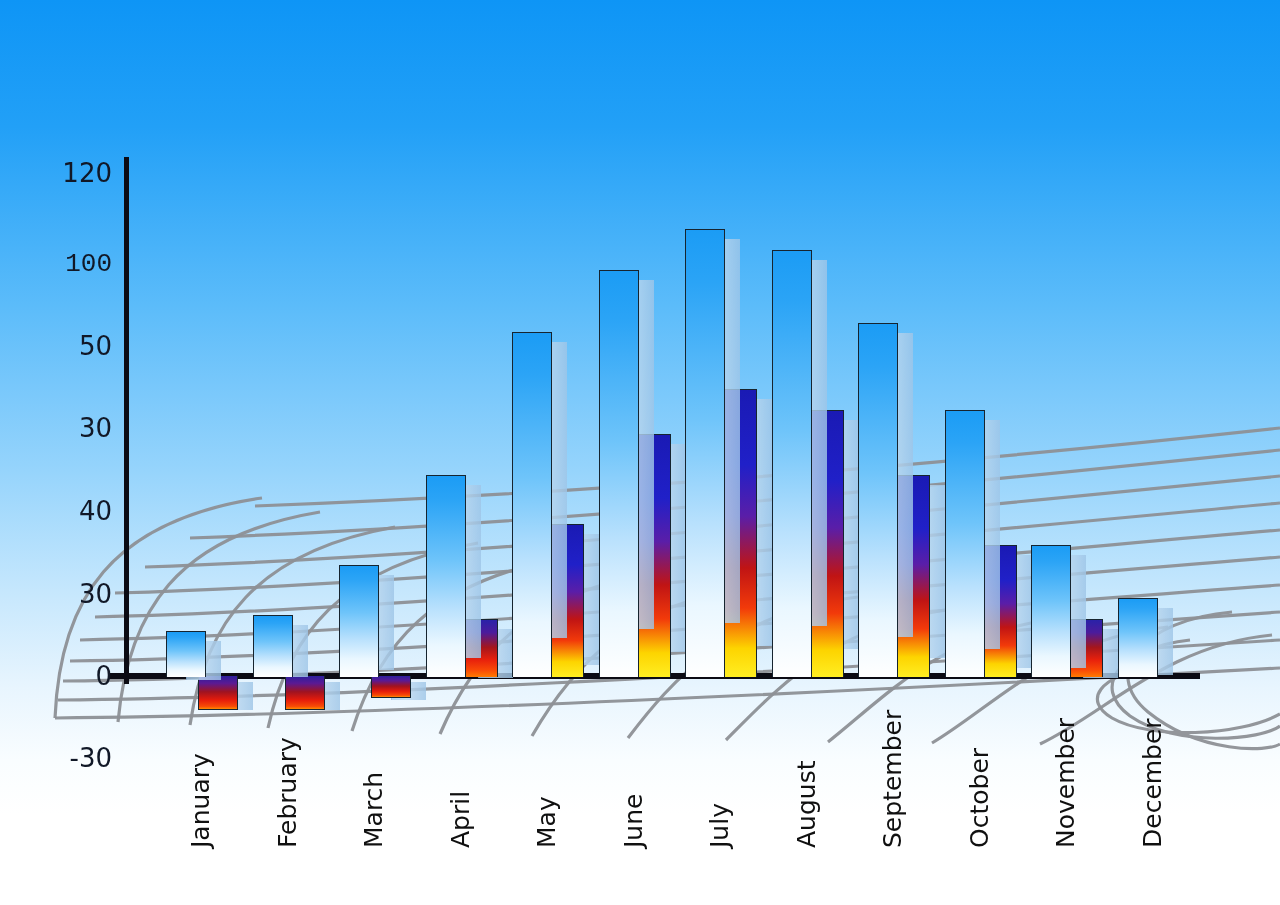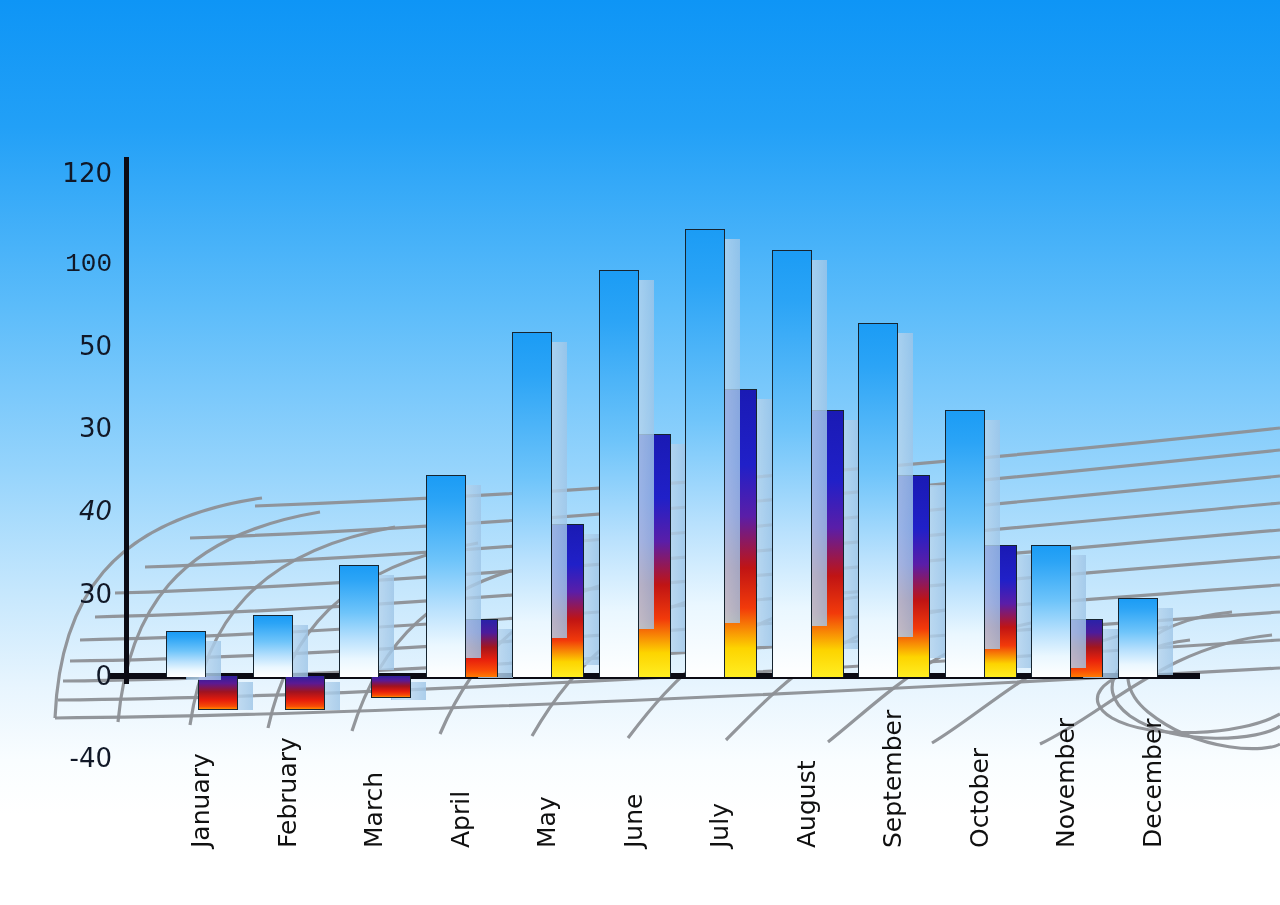--- a/index.html
+++ b/index.html
@@ -133,24 +133,24 @@
   <div class="plot">
 
     <div class="yaxis-line"></div>
     <div class="xaxis-line"></div>
     <div class="ytick-stub"></div>
 
     <div class="ylabel" style="left:52px;top:160px;">120</div>
     <div class="ylabel" style="left:52px;top:251px;font-family:Liberation Mono, monospace;">100</div>
     <div class="ylabel" style="left:52px;top:333px;">50</div>
     <div class="ylabel" style="left:52px;top:415px;">30</div>
-    <div class="ylabel" style="left:52px;top:498px;font-style:italic;">40</div>
+    <div class="ylabel" style="left:52px;top:498px;">40</div>
     <div class="ylabel" style="left:52px;top:581px;">30</div>
     <div class="ylabel" style="left:52px;top:663px;">0</div>
-    <div class="ylabel" style="left:40px;top:745px;width:72px;">-40</div>
+    <div class="ylabel" style="left:40px;top:745px;width:72px;">-30</div>
 
     <div id="bars">
         <div class="ghost" style="left: 218px; width: 34px; top: 682px; height: 28.208px;"></div>
         <div class="front neg-face" title="January: -8" style="left: 198px; width: 38px; top: 676px; height: 32.8px; border-top: none; border-bottom: 1px solid rgb(22, 36, 47);"></div>
         <div class="ghost" style="left: 186px; width: 34px; top: 640.9px; height: 38.786px;"></div>
         <div class="front blue-face" title="January: 11" style="left: 166px; width: 38px; top: 630.9px; height: 45.1px;"></div>
         <div class="ghost" style="left: 304.5px; width: 34px; top: 682px; height: 28.208px;"></div>
         <div class="front neg-face" title="February: -8" style="left: 284.5px; width: 38px; top: 676px; height: 32.8px; border-top: none; border-bottom: 1px solid rgb(22, 36, 47);"></div>
         <div class="ghost" style="left: 272.5px; width: 34px; top: 624.5px; height: 52.89px;"></div>
         <div class="front blue-face" title="February: 15" style="left: 252.5px; width: 38px; top: 614.5px; height: 61.5px;"></div>

